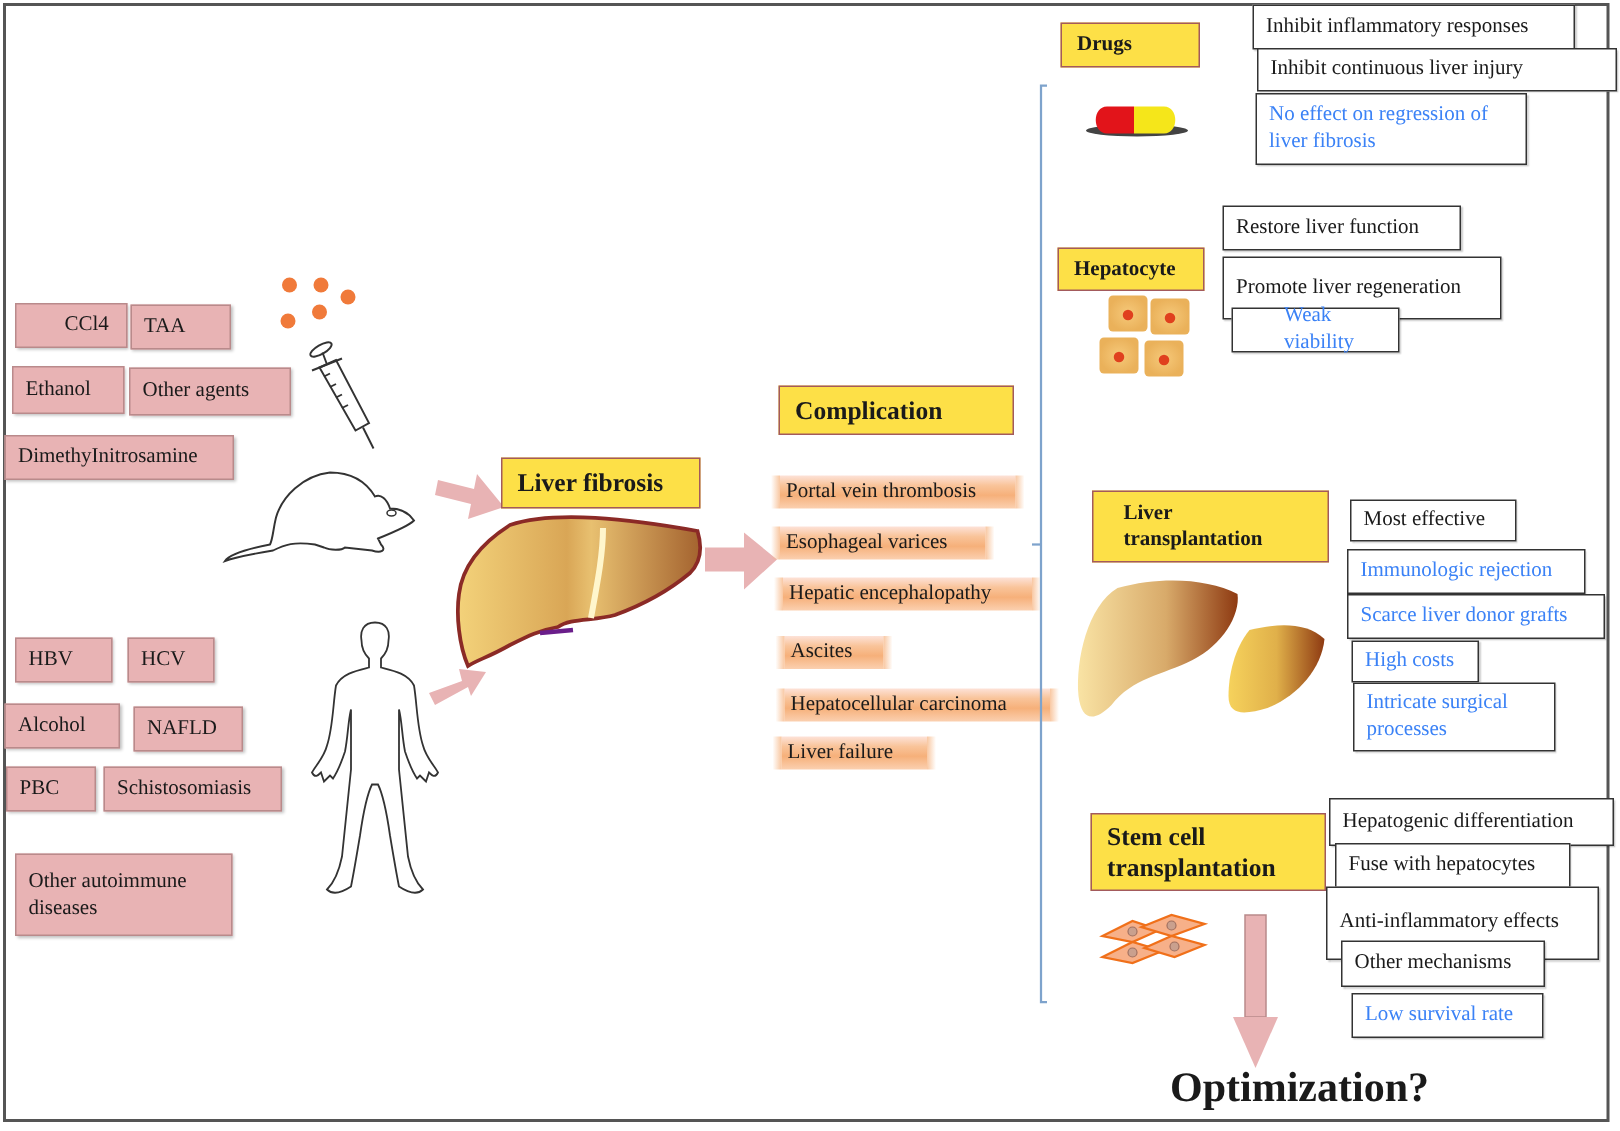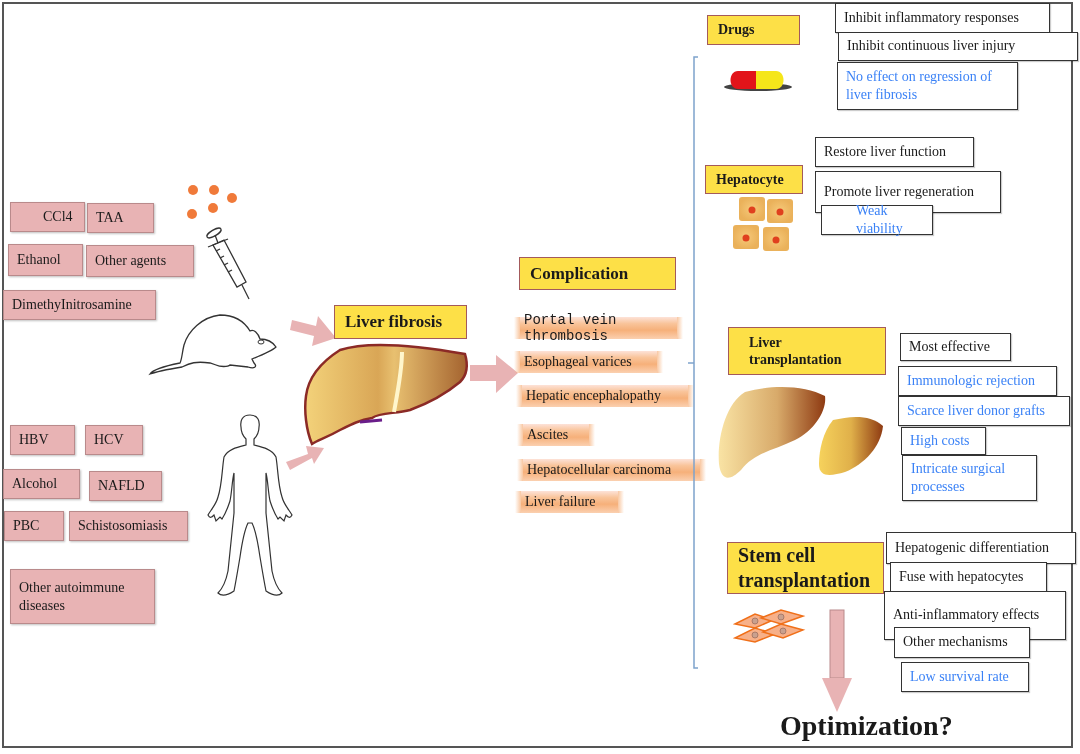--- a/index.html
+++ b/index.html
@@ -125,21 +125,21 @@
 </svg>
 
 <svg style="left:470px;top:355px;" width="50" height="40">
   <polygon points="0,10 26,10 26,0 48,18 26,38 26,26 0,26" fill="#e8b3b4"></polygon>
 </svg>
 
 <div class="titlebox" style="left:519px;top:257px;width:157px;height:33px;font-size:17px;">
     <span>Complication</span>
   </div>
 
-<div class="bar" style="left:520px;top:317px;width:157px;font-family:Liberation Mono, monospace;">
+<div class="bar" style="left:520px;top:317px;width:157px;">
     <span>Portal vein thrombosis</span>
   </div>
 <div class="bar" style="left:520px;top:351px;width:137px;">
     <span>Esophageal varices</span>
   </div>
 <div class="bar" style="left:522px;top:385px;width:166px;">
     <span>Hepatic encephalopathy</span>
   </div>
 <div class="bar" style="left:523px;top:424px;width:66px;">
     <span>Ascites</span>
@@ -231,21 +231,21 @@
 <div class="ibox red" style="left:898px;top:396px;width:172px;height:30px;">
     <span>Scarce liver donor grafts</span>
   </div>
 <div class="ibox red" style="left:901px;top:427px;width:85px;height:28px;">
     <span>High costs</span>
   </div>
 <div class="ibox red" style="left:902px;top:455px;width:135px;height:46px;">
     <span>Intricate surgical processes</span>
   </div>
 
-<div class="titlebox" style="left:727px;top:542px;width:157px;height:52px;font-size:20px;">
+<div class="titlebox" style="left:727px;top:542px;width:157px;height:52px;font-size:17px;">
     <span>Stem cell transplantation</span>
   </div>
 <svg style="left:733px;top:610px;" width="76" height="34">
   <g fill="#f7b089" stroke="#f0701a" stroke-width="1.5">
     <polygon points="2,14 22,4 40,10 22,18"></polygon>
     <polygon points="28,8 48,0 70,6 48,14"></polygon>
     <polygon points="2,28 22,18 42,24 22,32"></polygon>
     <polygon points="30,22 48,14 70,20 50,28"></polygon>
   </g>
   <g fill="#c9a08e" stroke="#a07060" stroke-width="0.8">

